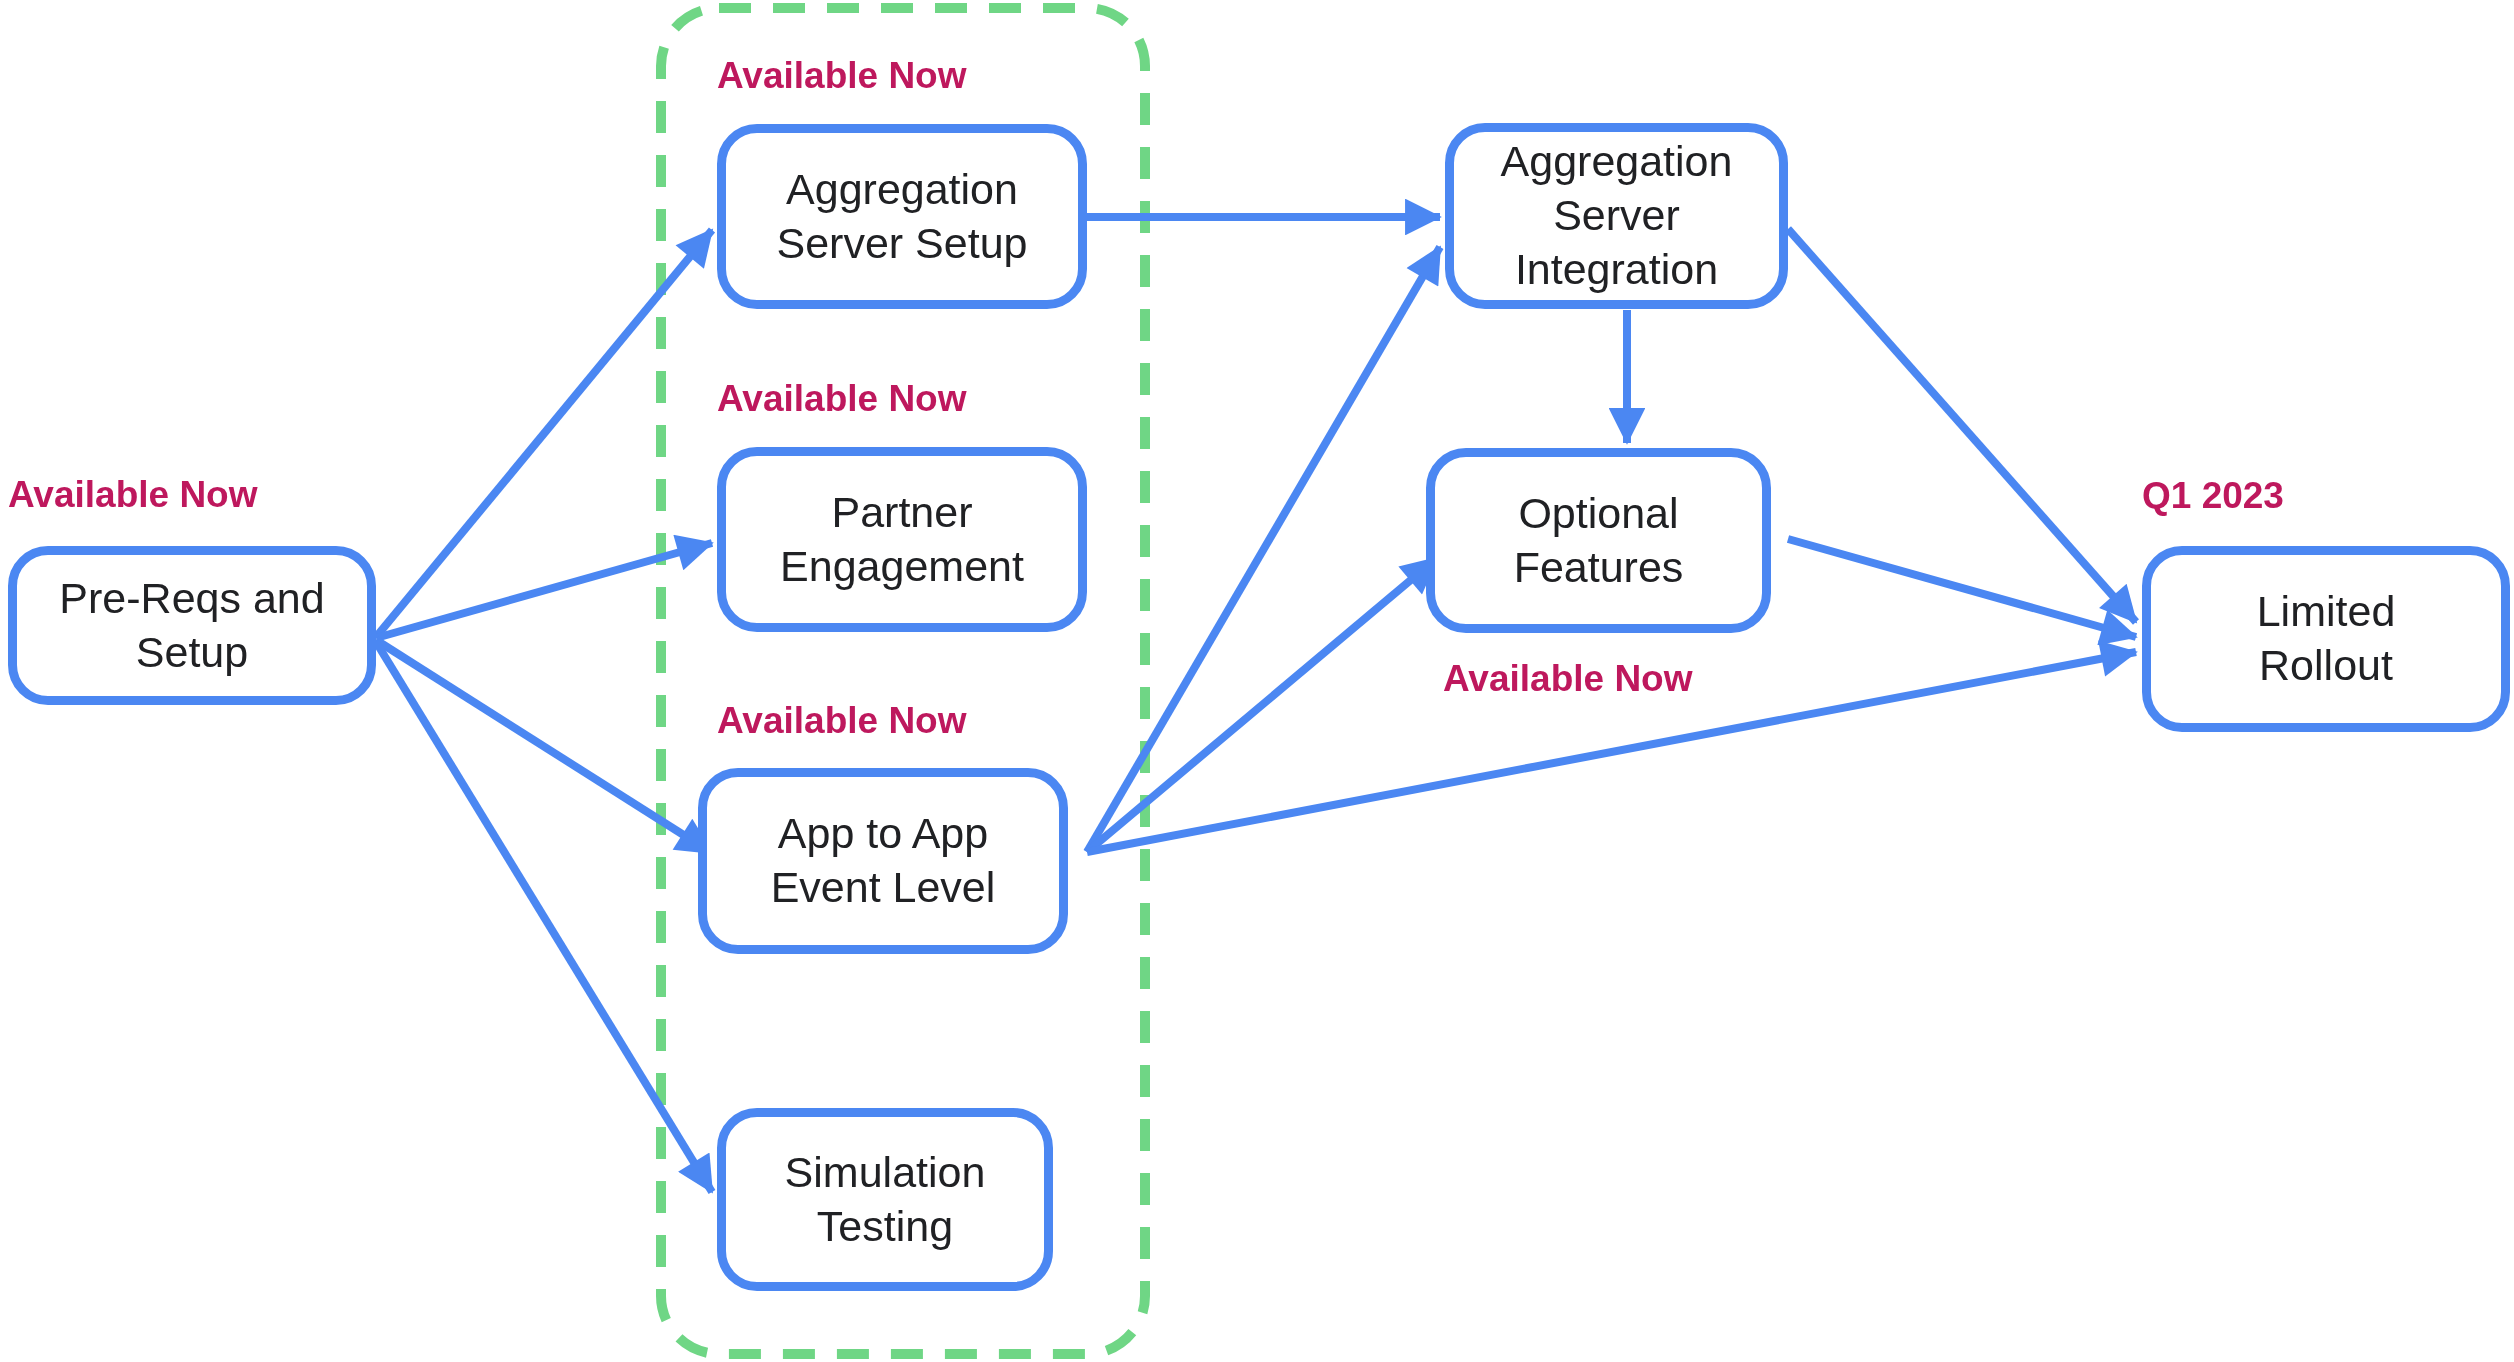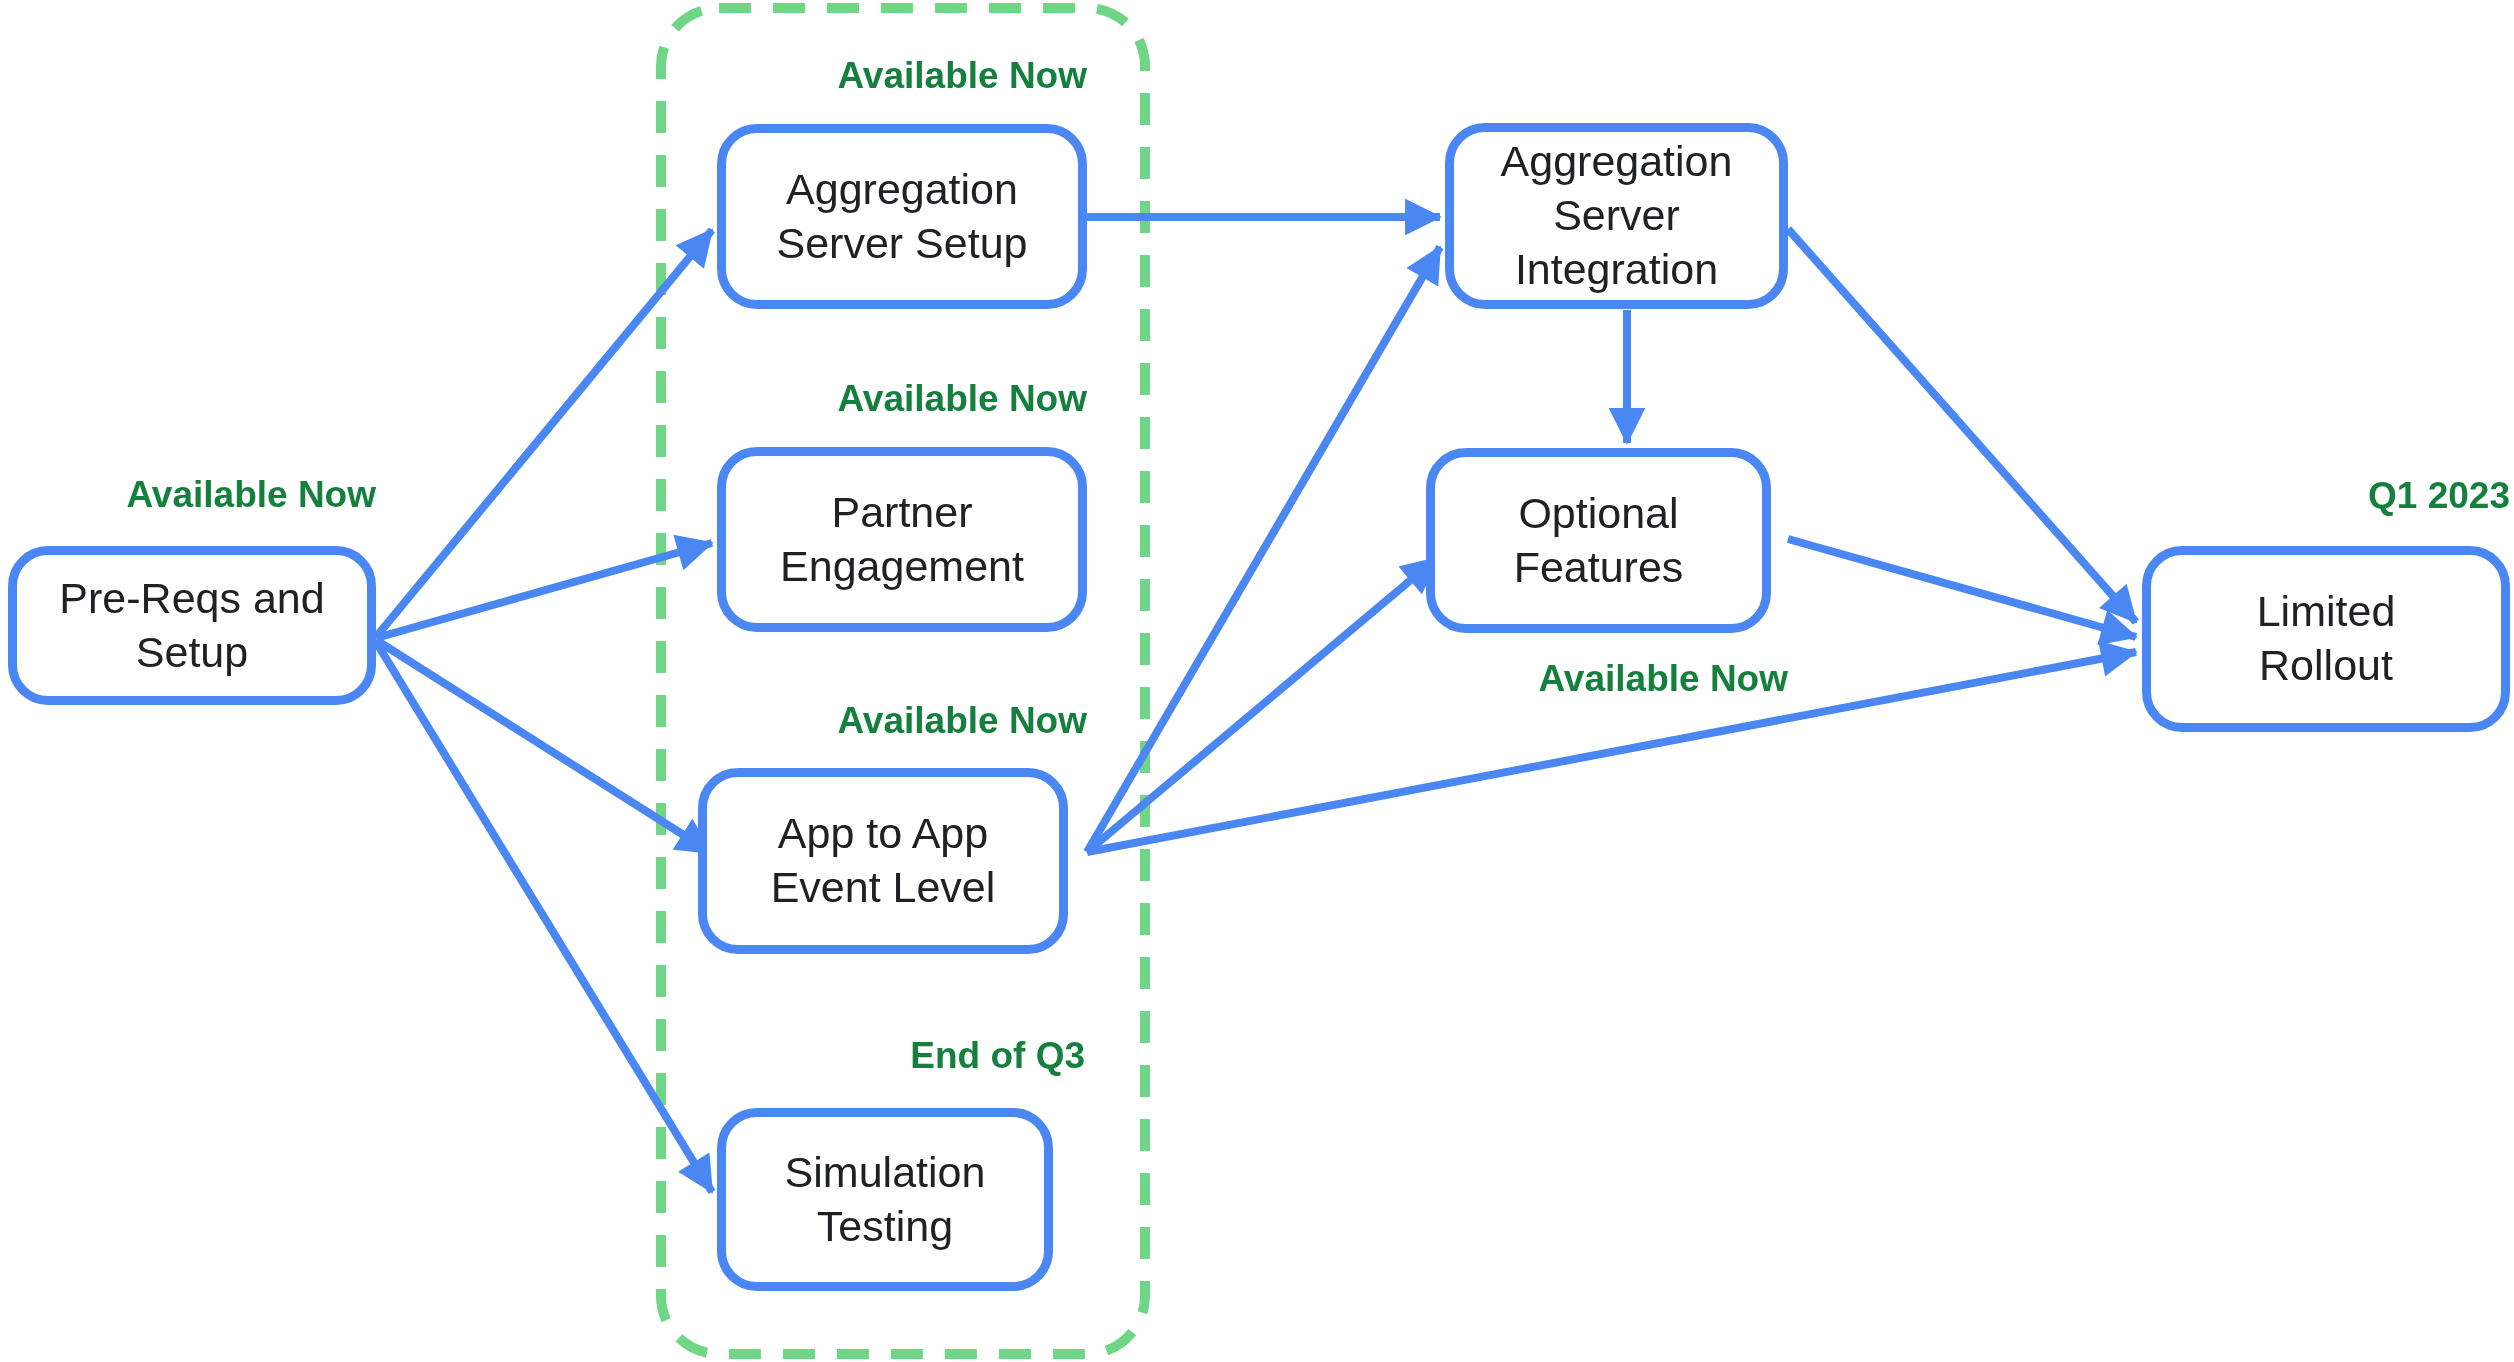--- a/index.html
+++ b/index.html
@@ -22,24 +22,24 @@
   }
   .node-text{
     white-space:pre-line;
     font-size:43px;
     line-height:1.25;
     color:#202124;
     letter-spacing:0px;
   }
   .tag{
     position:absolute;
-    text-align:right;
+    text-align:left;
     font-size:37px;
     font-weight:600;
-    color:#15803d;
+    color:#be185d;
     white-space:nowrap;
   }
 </style>
 </head>
 <body>
 
 <div class="canvas">
 
   <svg class="edges" width="2514" height="1362" viewBox="0 0 2514 1362">
     <defs>
@@ -62,21 +62,20 @@
       <line x1="1627" y1="310" x2="1627" y2="443" marker-end="url(#arrow)"></line>
       <line x1="1788" y1="229" x2="2136" y2="622" marker-end="url(#arrow)"></line>
       <line x1="1788" y1="539" x2="2136" y2="637" marker-end="url(#arrow)"></line>
     </g>
   </svg>
 
   <div class="tag" style="left:8px;top:474px;width:368px">Available Now</div>
   <div class="tag" style="left:717px;top:55px;width:370px">Available Now</div>
   <div class="tag" style="left:717px;top:378px;width:370px">Available Now</div>
   <div class="tag" style="left:717px;top:700px;width:370px">Available Now</div>
-  <div class="tag" style="left:717px;top:1035px;width:368px">End of Q3</div>
   <div class="tag" style="left:1443px;top:658px;width:345px">Available Now</div>
   <div class="tag" style="left:2142px;top:475px;width:368px">Q1 2023</div>
 
   <div class="node" style="left:8px;top:546px;width:368px;height:159px">
     <div class="node-text">Pre-Reqs and
 Setup</div>
   </div>
 
   <div class="node" style="left:717px;top:124px;width:370px;height:185px">
     <div class="node-text">Aggregation

